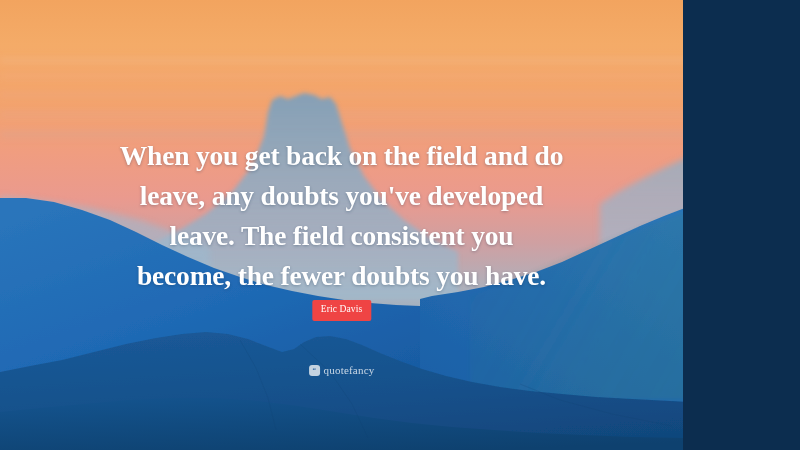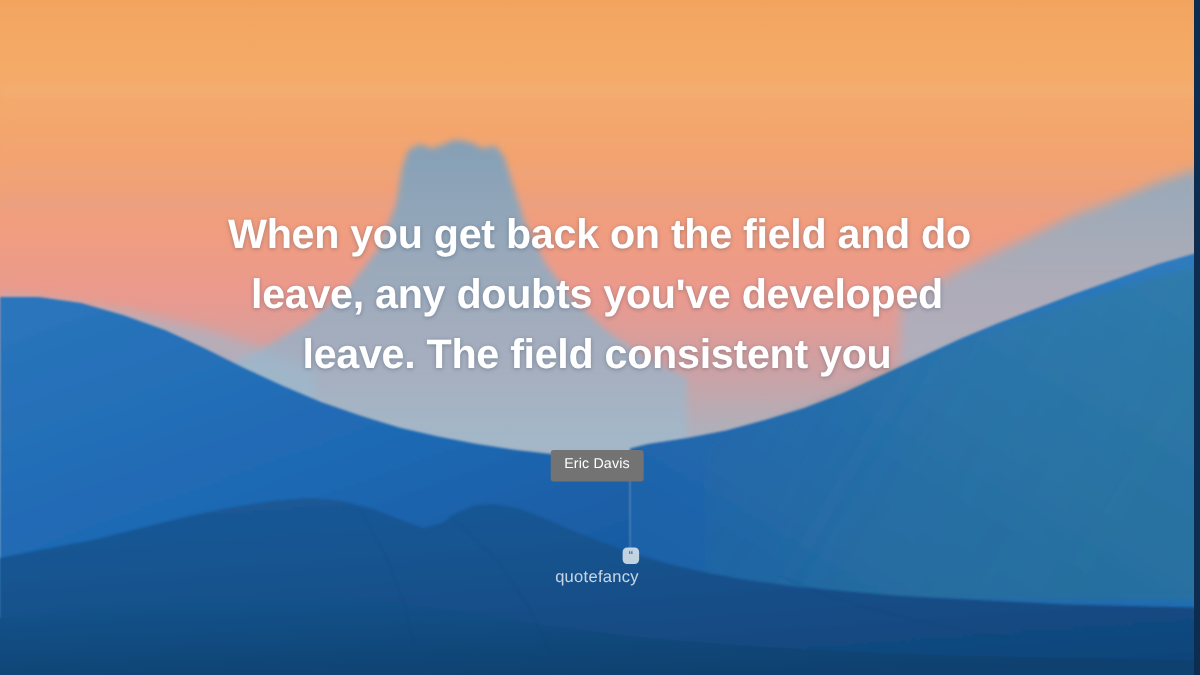--- a/index.html
+++ b/index.html
@@ -2,24 +2,24 @@
 <html><head>
 <meta charset="utf-8">
 <style>
   html, body {
     margin: 0;
     padding: 0;
     background: #0c2d4f;
   }
   #stage {
     position: relative;
-    width: 796px;
+    width: 683px;
     height: 450px;
     overflow: hidden;
-    font-family: Liberation Sans, sans-serif;
+    font-family: Liberation Serif, serif;
     user-select: none;
   }
 
   
   #scene {
     position: absolute;
     inset: 0;
     width: 800px;
     height: 450px;
     display: block;
@@ -51,40 +51,39 @@
     letter-spacing: -0.2px;
     white-space: nowrap;
     text-shadow: 0 1px 3px rgba(10,40,70,0.30);
   }
 
   .author-badge {
     position: absolute;
     left: 50%;
     transform: translateX(-50%);
     top: 300px;
-    background: #737373;
+    background: #ef4444;
     color: #ffffff;
     font-size: 9.5px;
     line-height: 1;
     padding: 5px 9px 6px 9px;
     border-radius: 2px;
     white-space: nowrap;
     letter-spacing: 0.1px;
   }
 
   .watermark {
     position: absolute;
     left: 50%;
     transform: translateX(-50%);
     top: 365px;
     display: flex;
-    align-items: flex-end;
+    align-items: flex-start;
     gap: 4px;
     opacity: 0.82;
-    flex-direction: column;
   }
   .wm-icon {
     width: 11px;
     height: 11px;
     border-radius: 3px;
     background: #e9eef2;
     display: flex;
     align-items: center;
     justify-content: center;
     font-size: 7px;
@@ -232,20 +231,21 @@
       <path d="M 520,384 L 560,400 L 612,414 L 672,426"></path>
     </g>
   </svg>
 
   <div class="overlay">
 
     <div class="quote-block">
       <span class="quote-line">When you get back on the field and do</span>
       <span class="quote-line">leave, any doubts you've developed</span>
       <span class="quote-line">leave. The field consistent you</span>
+      <span class="quote-line">become, the fewer doubts you have.</span>
     </div>
 
     <div class="author-badge">Eric Davis</div>
 
     <div class="watermark">
       <span class="wm-icon">“</span>
       <span class="wm-text">quotefancy</span>
     </div>
 
   </div>

